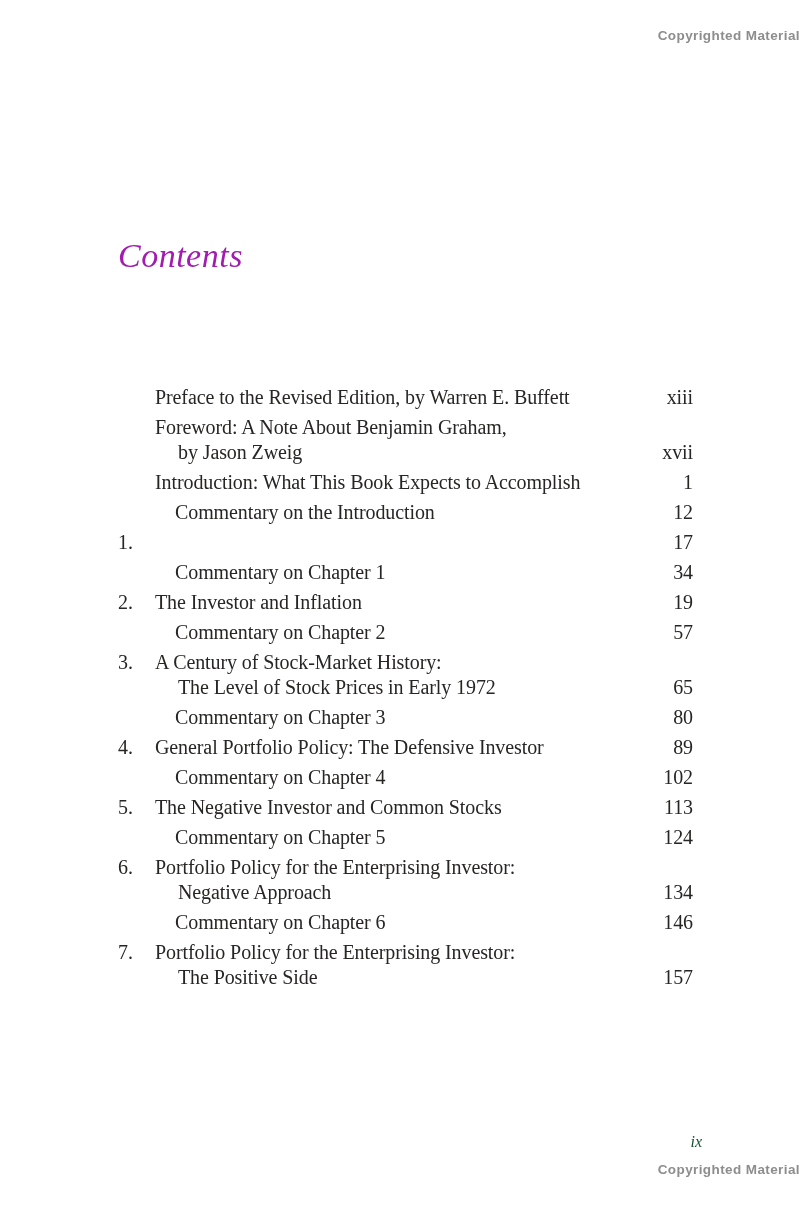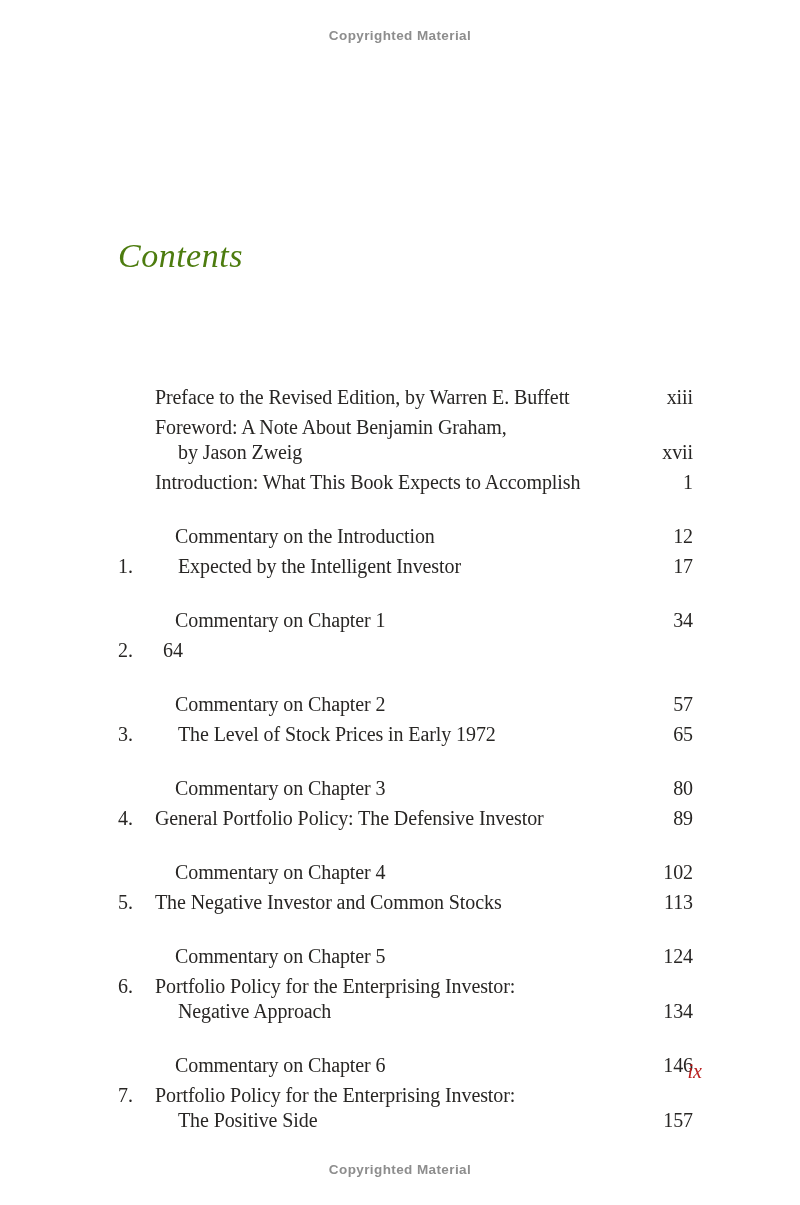--- a/index.html
+++ b/index.html
@@ -7,67 +7,67 @@
     width: 800px; height: 1205px;
     background: #ffffff;
     position: relative;
     font-family: "Liberation Serif", serif;
     color: #282624;
     overflow: hidden;
   }
   .copyright {
     position: absolute;
     left: 0; width: 800px;
-    text-align: center;
+    text-align: right;
     font-family: "Liberation Sans", sans-serif;
     font-weight: bold;
     font-size: 13.5px;
     color: #8d8d8d;
     letter-spacing: 0.4px;
   }
   .copyright.top { top: 28px; }
   .copyright.bottom { top: 1162px; }
   .page-title {
     position: absolute;
     left: 118px; top: 237px;
     font-size: 34px;
     font-style: italic;
     font-weight: normal;
-    color: #4d7c0f;
+    color: #a21caf;
     letter-spacing: 0.5px;
     margin: 0;
   }
   .toc {
     position: absolute;
     left: 118px; top: 385px;
     width: 575px;
     display: flex;
     flex-direction: column;
     gap: 5px;
     font-size: 20px;
     line-height: 25px;
     letter-spacing: -0.1px;
   }
   .toc-row { display: flex; }
   .toc-num { width: 37px; flex-shrink: 0; }
   .toc-text { flex: 1; }
   .toc-line2 { display: block; padding-left: 23px; }
-  .toc-row.commentary .toc-text { padding-left: 20px; margin-top: 24px; }
+  .toc-row.commentary .toc-text { padding-left: 20px; }
   .toc-page {
     align-self: flex-end;
     text-align: left;
     padding-left: 8px;
     white-space: nowrap;
   }
   .folio {
     position: absolute;
-    right: 98px; top: 1060px;
+    right: 98px; top: 1133px;
     font-style: italic;
-    font-size: 20px;
-    color: #b91c1c;
+    font-size: 16px;
+    color: #14532d;
   }
 </style>
 </head>
 <body>
 
 <div class="copyright top">Copyrighted Material</div>
 
 <h1 class="page-title">Contents</h1>
 
 <div class="toc">
@@ -99,47 +99,51 @@
     <span class="toc-num"></span>
     <span class="toc-text">
       <span class="toc-line1">Commentary on the Introduction</span>
       
     </span>
     <span class="toc-page">12</span>
   </div>
     <div class="toc-row">
     <span class="toc-num">1.</span>
     <span class="toc-text">
-      <span class="toc-line2">Expected by the Intelligent Investor</span>
     </span>
     <span class="toc-page">17</span>
   </div>
     <div class="toc-row commentary">
     <span class="toc-num"></span>
     <span class="toc-text">
       <span class="toc-line1">Commentary on Chapter 1</span>
       
     </span>
     <span class="toc-page">34</span>
   </div>
     <div class="toc-row">
     <span class="toc-num">2.</span>
-    <span class="toc-page">64</span>
+    <span class="toc-text">
+      <span class="toc-line1">The Investor and Inflation</span>
+      
+    </span>
+    <span class="toc-page">19</span>
   </div>
     <div class="toc-row commentary">
     <span class="toc-num"></span>
     <span class="toc-text">
       <span class="toc-line1">Commentary on Chapter 2</span>
       
     </span>
     <span class="toc-page">57</span>
   </div>
     <div class="toc-row">
     <span class="toc-num">3.</span>
     <span class="toc-text">
+      <span class="toc-line1">A Century of Stock-Market History:</span>
       <span class="toc-line2">The Level of Stock Prices in Early 1972</span>
     </span>
     <span class="toc-page">65</span>
   </div>
     <div class="toc-row commentary">
     <span class="toc-num"></span>
     <span class="toc-text">
       <span class="toc-line1">Commentary on Chapter 3</span>
       
     </span>

